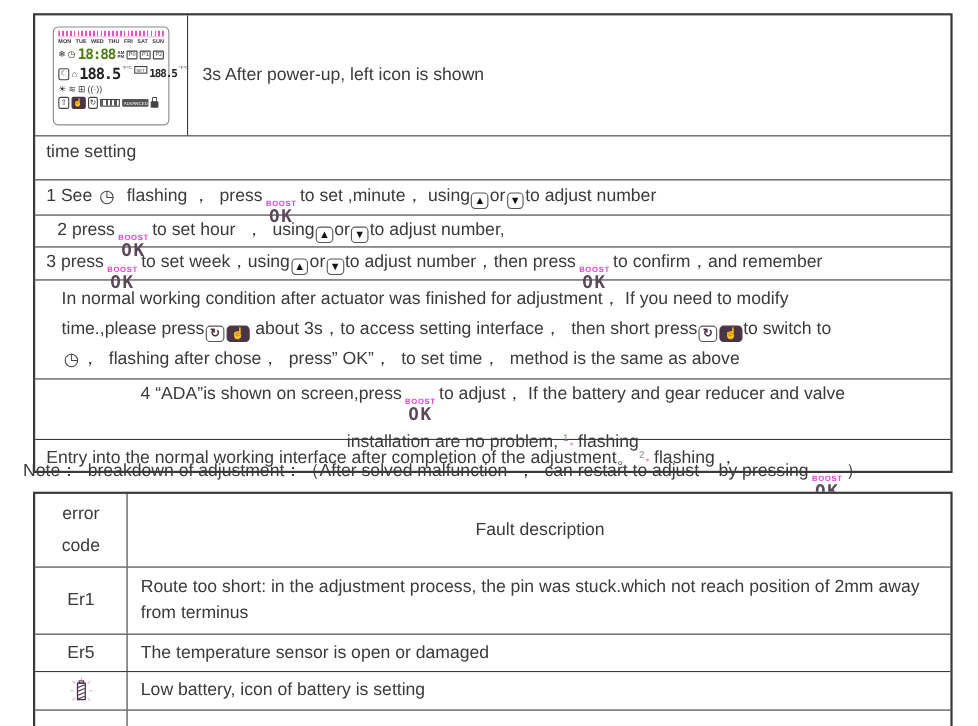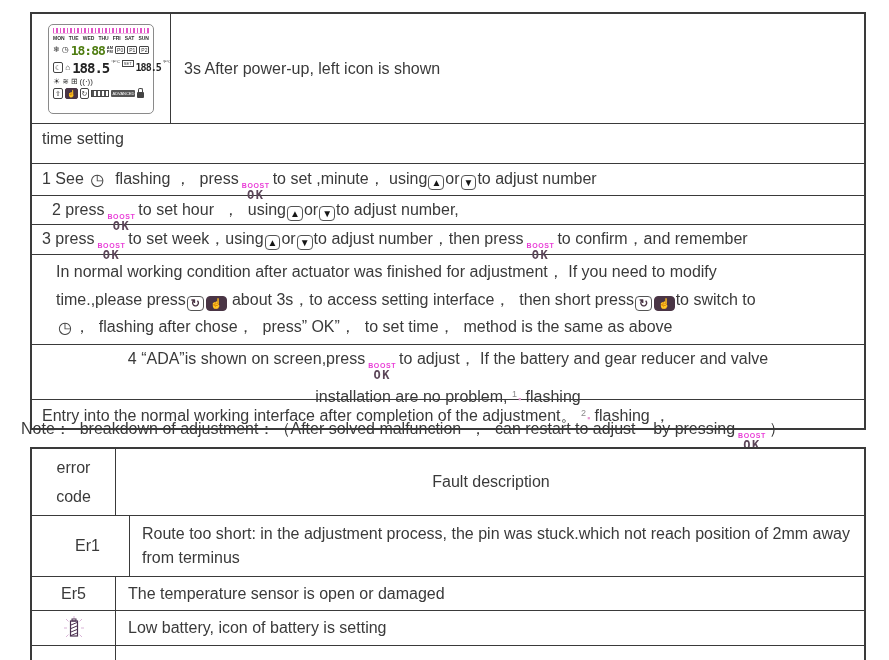--- a/index.html
+++ b/index.html
@@ -28,30 +28,30 @@
   
   .t2{position:absolute;left:30px;top:447px;width:836px;border:2px solid #3a3a3a;box-sizing:border-box;background:#fff;}
   .t2 .row{display:flex;border-top:1px solid #3a3a3a;}
   .t2 .row:first-child{border-top:none;}
   .col-code{width:84px;border-right:1px solid #3a3a3a;display:flex;flex-direction:column;
             align-items:center;justify-content:center;font-size:16px;box-sizing:border-box;text-align:center;}
   .col-desc{flex:1;padding:3px 10px 3px 12px;font-size:16px;display:flex;align-items:center;line-height:24px;}
   .row-head{height:66px;}
   .row-head .col-desc{justify-content:center;}
   .row-head .col-code span{line-height:29px;}
-  .row-er1{height:60px;padding-left:14px;}
+  .row-er1{height:60px;}
   .row-er5{height:33px;}
   .row-bat{height:34px;}
   .row-cut{height:20px;}
   
   .icon{display:inline-block;}
   .icon-boost-ok{display:inline-flex;flex-direction:column;align-items:center;line-height:1;
                  vertical-align:-4px;margin:0 3px;}
   .ic-top{font-size:7px;font-weight:bold;color:#e93cd7;letter-spacing:0.6px;}
-  .ic-bottom{font-size:12px;font-weight:bold;color:#5c4659;letter-spacing:1.5px;font-family:"DejaVu Sans Mono",monospace;}
+  .ic-bottom{font-size:16px;font-weight:bold;color:#5c4659;letter-spacing:1.5px;font-family:"DejaVu Sans Mono",monospace;}
   .boxed{border:1px solid #555;border-radius:4px;background:#fff;color:#151515;
          font-size:10px;line-height:11px;padding:1px 2px;vertical-align:-2px;margin:0 1px;}
   .icon-auto-mode{font-weight:bold;color:#4a3545;font-size:11px;line-height:11px;padding:1px 3px;}
   .dark{background:#4a3545;color:#fff;border-color:#4a3545;}
   .icon-hand-manual{font-size:10px;line-height:11px;padding:1px 3px;}
   .icon-clock-flashing{font-size:16px;color:#454545;margin:0 2px;vertical-align:-1px;}
   .p-sup{font-size:9px;vertical-align:5px;color:#8a8a8a;}
   .p-pink{font-size:9px;color:#e59ad0;vertical-align:0;margin-left:1px;}
   
   .lcd{width:106px;height:90px;border:1px solid #8a8a8a;border-radius:5px;background:#fff;

